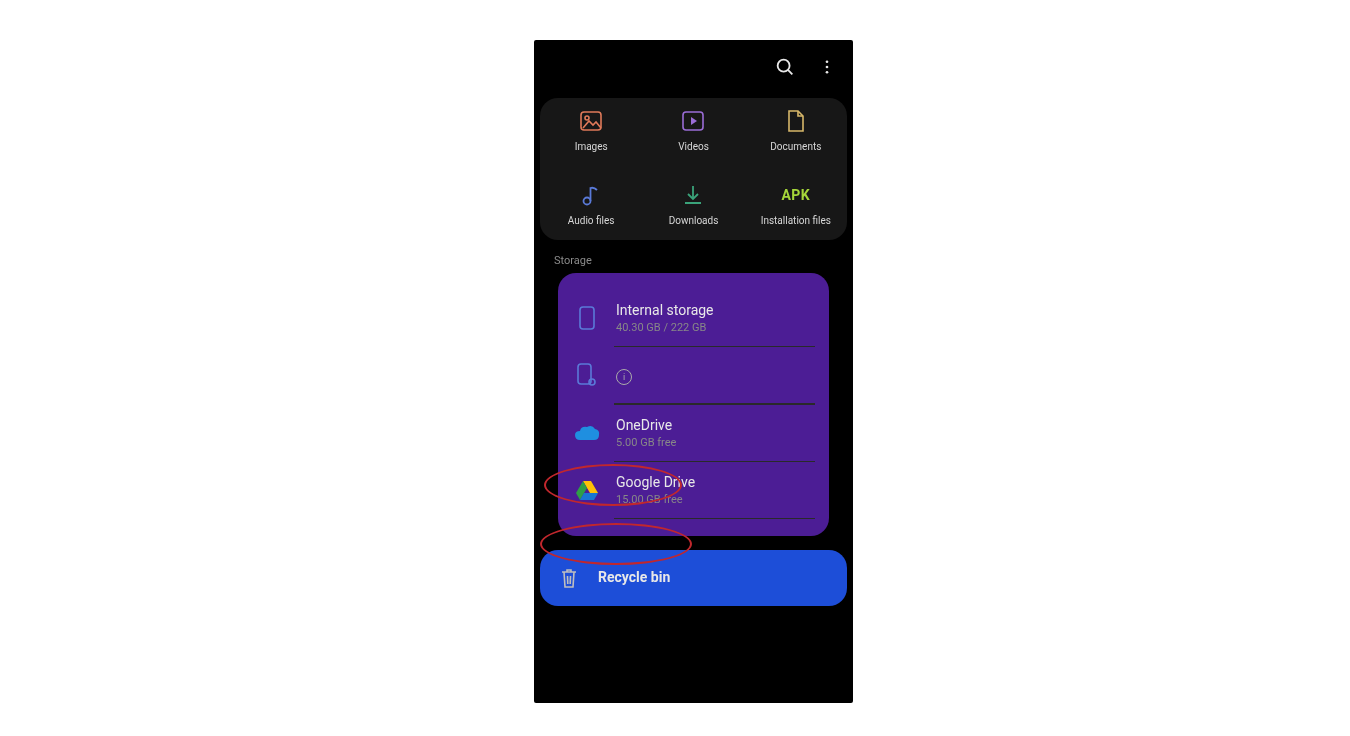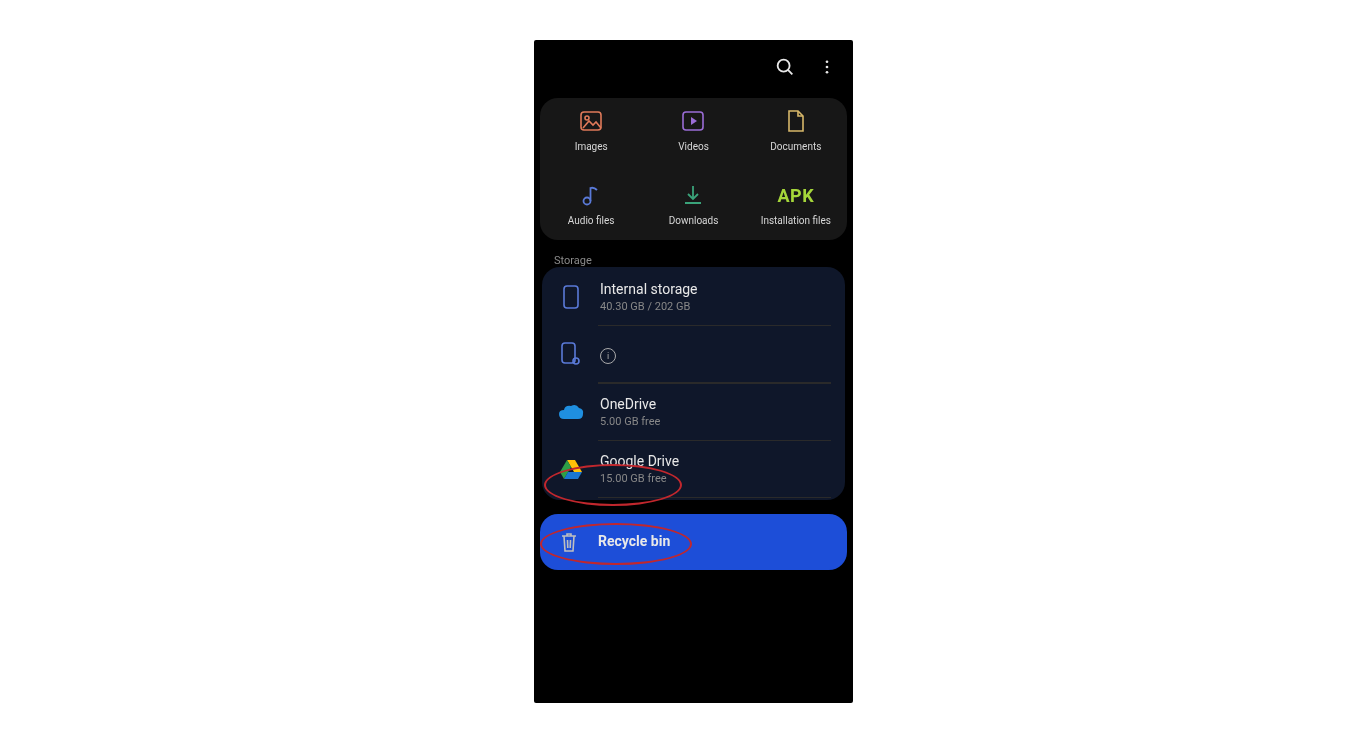--- a/index.html
+++ b/index.html
@@ -61,27 +61,27 @@
     justify-content: center;
   }
   .cat-label {
     font-size: 10px;
     color: #d6d6d6;
     text-align: center;
   }
   .section-label {
     color: #8a8a8a;
     font-size: 11px;
-    margin: 14px 0 0 20px;
+    margin: 14px 0 6px 20px;
   }
   .storage-card {
-    background: #0f172a;
+    background: #4c1d95;
     border-radius: 18px;
-    margin: 0 8px;
-    padding: 2px 0;
+    margin: 0 24px;
+    padding: 17px 0;
   }
   .row {
     display: flex;
     align-items: center;
     min-height: 56px;
     padding: 0 14px;
     position: relative;
   }
   .row .row-icon {
     width: 30px;
@@ -120,21 +120,21 @@
     justify-content:center;
   }
   .recycle-card {
     background: #1d4ed8;
     border-radius: 18px;
     margin: 14px 6px 0 6px;
     font-weight: bold;
   }
   .apk-text {
     font-weight: 700;
-    font-size: 18px;
+    font-size: 14px;
     color: #a5d63a;
     letter-spacing: 0.5px;
     text-align: center;
   }
   .info-circle {
     display:inline-flex;
     width:14px;height:14px;
     border:1px solid #aaa;
     border-radius:50%;
     align-items:center;justify-content:center;
@@ -241,21 +241,21 @@
   <div class="storage-card">
 
     <div class="row">
       <div class="row-icon">
         <svg width="18" height="26" viewBox="0 0 18 26" fill="none" stroke="#5a7ad8" stroke-width="1.6">
           <rect x="2" y="2" width="14" height="22" rx="3"></rect>
         </svg>
       </div>
       <div class="row-text">
         <div class="row-title">Internal storage</div>
-        <div class="row-sub">40.30 GB / 202 GB</div>
+        <div class="row-sub">40.30 GB / 222 GB</div>
       </div>
     </div>
     <div class="divider"></div>
 
     <div class="row">
       <div class="row-icon">
         <svg width="22" height="26" viewBox="0 0 22 26" fill="none" stroke="#5a7ad8" stroke-width="1.6">
           <rect x="2" y="2" width="13" height="20" rx="3"></rect>
           <circle cx="16" cy="20" r="3"></circle>
         </svg>

